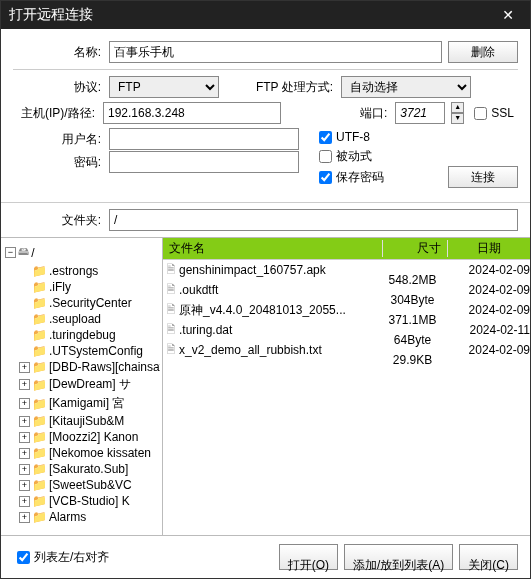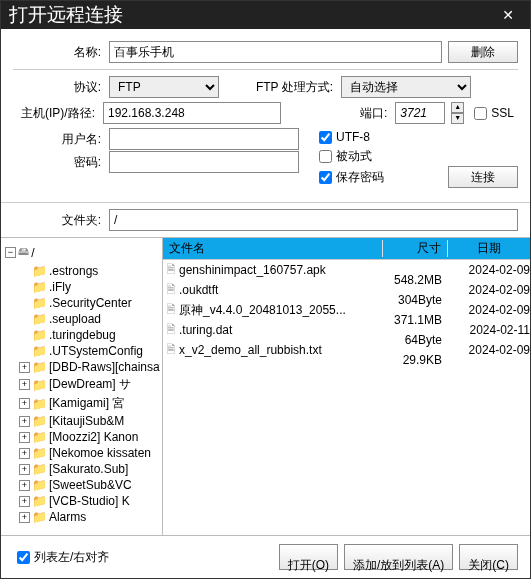--- a/index.html
+++ b/index.html
@@ -1,19 +1,19 @@
 <!DOCTYPE html>
 <html><head>
 <meta charset="utf-8">
 <style>
 * { box-sizing: border-box; margin: 0; padding: 0; }
 body { font-family: "Microsoft YaHei", sans-serif; font-size: 12px; background: #fff; }
 .window { width: 531px; height: 579px; border: 1px solid #333; display: flex; flex-direction: column; }
 .titlebar { height: 28px; background: #222; color: #fff; display: flex; align-items: center; padding: 0 8px; justify-content: space-between; }
-.titlebar-title { font-size: 19px; }
+.titlebar-title { font-size: 14px; }
 .close-x { width: 28px; text-align: center; cursor: pointer; font-size: 14px; }
 .form-area { padding: 8px 12px 10px 12px; }
 .row { display: flex; align-items: center; margin: 4px 0; gap: 6px; }
 .label { width: 90px; text-align: right; font-size: 12px; padding-right: 2px; }
 .label2 { width: 80px; text-align: right; font-size: 12px; padding-right: 2px; }
 input[type=text], input[type=password], select { border: 1px solid #888; height: 22px; padding: 0 4px; font-size: 12px; background: #fff; }
 select { background: #eee; }
 .name-input { flex: 1; }
 .btn { border: 1px solid #888; background: linear-gradient(#fff,#e8e8e8); height: 22px; padding: 0 12px; font-size: 12px; cursor: pointer; }
 .btn-del { width: 70px; }
@@ -32,29 +32,29 @@
 .folder-input { flex: 1; }
 .panes { flex: 1; display: flex; border-top: 1px solid #bbb; overflow: hidden; }
 .tree-pane { width: 162px; border-right: 1px solid #bbb; overflow: hidden; font-size: 12px; padding: 4px 2px; }
 .tree-root { display: flex; align-items: center; gap: 2px; padding: 1px 2px; }
 .tree-item { display: flex; align-items: center; gap: 2px; padding: 1px 2px 1px 16px; white-space: nowrap; overflow: hidden; }
 .exp { width: 11px; height: 11px; border: 1px solid #888; font-size: 9px; line-height: 9px; text-align: center; cursor: pointer; background: #fff; flex-shrink: 0; }
 .exp-empty { width: 11px; height: 11px; flex-shrink: 0; }
 .fold { color: #e8b84a; font-size: 12px; flex-shrink: 0; }
 .disk { color: #888; font-size: 11px; flex-shrink: 0; }
 .file-pane { flex: 1; display: flex; flex-direction: column; overflow: hidden; }
-.file-header { display: flex; border-bottom: 1px solid #ccc; background: #0ea5e9; height: 22px; align-items: center; font-size: 12px; }
+.file-header { display: flex; border-bottom: 1px solid #ccc; background: #84cc16; height: 22px; align-items: center; font-size: 12px; }
 .col-name { flex: 1; padding-left: 6px; border-right: 1px solid #ddd; }
 .col-size { width: 65px; text-align: right; padding-right: 6px; border-right: 1px solid #ddd; }
 .col-date { width: 82px; text-align: center; }
 .file-list { flex: 1; overflow: auto; }
 .file-row { display: flex; align-items: center; height: 20px; font-size: 12px; }
 .file-icon { width: 16px; color: #888; font-size: 11px; text-align: center; }
 .f-name { flex: 1; overflow: hidden; white-space: nowrap; text-overflow: ellipsis; }
-.f-size { width: 65px; text-align: right; padding-right: 6px; margin-top: 20px; }
+.f-size { width: 65px; text-align: center; padding-right: 6px; margin-top: 20px; }
 .f-date { width: 82px; text-align: right; }
 .bottombar { border-top: 1px solid #bbb; padding: 8px 12px; display: flex; align-items: center; gap: 6px; }
 .bottombar .btn { padding: 12px 8px; }
 .spacer { flex: 1; }
 </style>
 </head>
 <body>
 
 <div class="window">
   <div class="titlebar">

